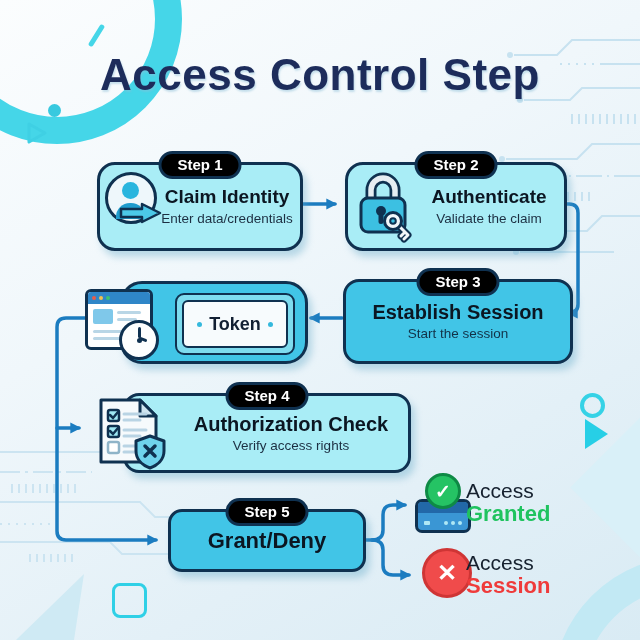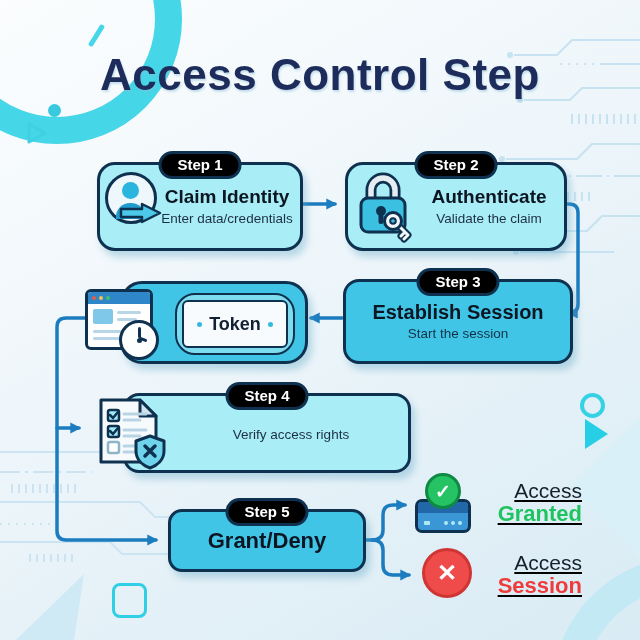--- a/index.html
+++ b/index.html
@@ -36,41 +36,41 @@
   .box-title{font-size:19px;font-weight:700;color:#0b1622;line-height:22px;}
   .box-sub{font-size:13.5px;color:#1c2f42;line-height:17px;margin-top:2px;}
   
   .person-circle{position:absolute;left:5px;top:7px;width:46px;height:46px;background:#eef7fb;
     border:3px solid #0f3150;border-radius:50%;}
   .person-head{position:absolute;left:14px;top:7px;width:17px;height:17px;border-radius:50%;background:#29b5de;}
   .person-body{position:absolute;left:8px;bottom:2px;width:29px;height:16px;background:#1f9ccd;border-radius:14px 14px 0 0;}
   .person-arrow{position:absolute;left:18px;top:36px;z-index:1;}
   
   .ticket-outer{position:absolute;left:52px;top:9px;width:116px;height:58px;background:#7edcef;
-    border:2.5px solid #0f3150;border-radius:20px;}
+    border:2.5px solid #0f3150;border-radius:9px;}
   .ticket-inner{position:absolute;left:5px;top:5px;right:5px;bottom:5px;background:#f7fbfd;
     border:2.5px solid #0f3150;border-radius:6px;display:flex;align-items:center;justify-content:center;gap:7px;}
   .token-label{font-size:18px;font-weight:700;color:#122033;}
   .token-dot{width:5px;height:5px;border-radius:50%;background:#35b9dd;}
   .browser{position:absolute;left:-38px;top:5px;width:62px;height:55px;background:#fff;
     border:3px solid #0f3150;border-radius:6px;overflow:hidden;z-index:2;}
   .browser-bar{height:12px;background:#2f86c8;display:flex;align-items:center;gap:3px;padding-left:4px;}
   .bdot{width:4px;height:4px;border-radius:50%;}
   .browser-img{position:absolute;left:5px;top:17px;width:20px;height:15px;background:#7fc8ea;border-radius:2px;}
   .bline{position:absolute;height:3px;background:#b9d6e6;border-radius:2px;}
   .clock{position:absolute;left:-4px;top:36px;width:34px;height:34px;background:#fdfefe;
     border:3px solid #0f3150;border-radius:50%;z-index:3;}
   .hand{position:absolute;left:50%;background:#0f3150;border-radius:2px;transform-origin:50% 100%;}
   .hand.min{width:3px;height:11px;top:4px;margin-left:-1.5px;}
   .hand.hr{width:3px;height:8px;top:7px;margin-left:-1.5px;transform:rotate(112deg);}
   .clock-dot{position:absolute;left:50%;top:50%;width:5px;height:5px;margin:-2.5px;border-radius:50%;background:#0f3150;}
   
   .icon-abs{position:absolute;z-index:3;}
   
-  .outcome-text{position:absolute;width:116px;text-align:right;z-index:2;text-decoration:underline;}
+  .outcome-text{position:absolute;width:116px;text-align:left;z-index:2;}
   .outcome-line1{font-size:21px;color:#15202e;line-height:23px;}
   .outcome-line2{font-size:22px;font-weight:700;line-height:24px;}
   .granted .outcome-line2{color:#1fc35f;}
   .denied .outcome-line2{color:#ef3b3b;}
   .server{position:absolute;left:415px;top:476px;width:56px;height:56px;z-index:2;}
   .server-badge{position:absolute;left:10px;top:-3px;width:30px;height:30px;background:#25c364;
     border:3.5px solid #0e8a45;border-radius:50%;color:#fff;font-size:19px;font-weight:700;
     display:flex;align-items:center;justify-content:center;z-index:2;}
   .server-body{position:absolute;left:0;top:23px;width:50px;height:28px;border:3px solid #0f3150;
     border-radius:7px;overflow:hidden;background:#3a96d4;}
@@ -238,20 +238,21 @@
       <path d="M14,35 l3,3 l5,-6" fill="none" stroke="#0f3150" stroke-width="2.5" stroke-linecap="round"></path>
       <path d="M28,34 H50 M28,40 H44" stroke="#b9d4e4" stroke-width="3" stroke-linecap="round"></path>
       <rect x="12" y="46" width="11" height="11" rx="2" fill="#ffffff" stroke="#8fb4c8" stroke-width="2.5"></rect>
       <path d="M28,50 H46 M28,56 H40" stroke="#b9d4e4" stroke-width="3" stroke-linecap="round"></path>
       <g>
         <path d="M54,40 L68,45 V55 C68,64 61,69.5 54,72 C47,69.5 40,64 40,55 V45 Z" fill="#6fd3ec" stroke="#0f3150" stroke-width="3" stroke-linejoin="round"></path>
         <path d="M49,50 L59,60 M59,50 L49,60" stroke="#0f3150" stroke-width="3.5" stroke-linecap="round"></path>
       </g>
     </svg>
     <div class="txt" style="left:52px;right:4px;">
+      <div class="box-title" style="font-size:20px;">Authorization Check</div>
       <div class="box-sub">Verify access rights</div>
     </div>
   </div>
 
   <div class="box dark" style="left:168px;top:509px;width:192px;height:57px;border-radius:14px;">
     <div class="badge">Step 5</div>
     <div class="txt" style="left:6px;right:6px;">
       <div class="box-title" style="font-size:22px;">Grant/Deny</div>
     </div>
   </div>

